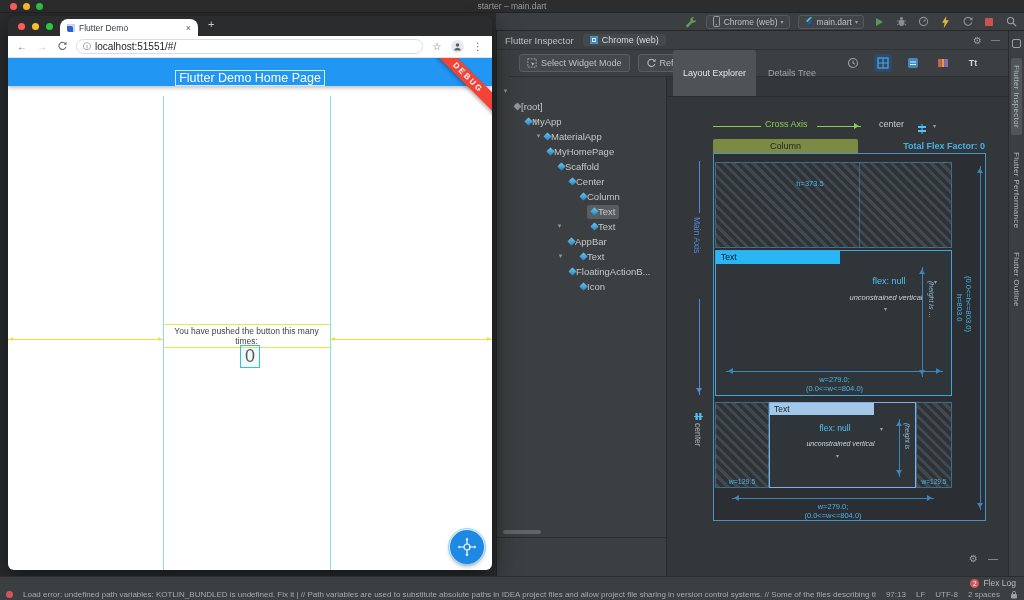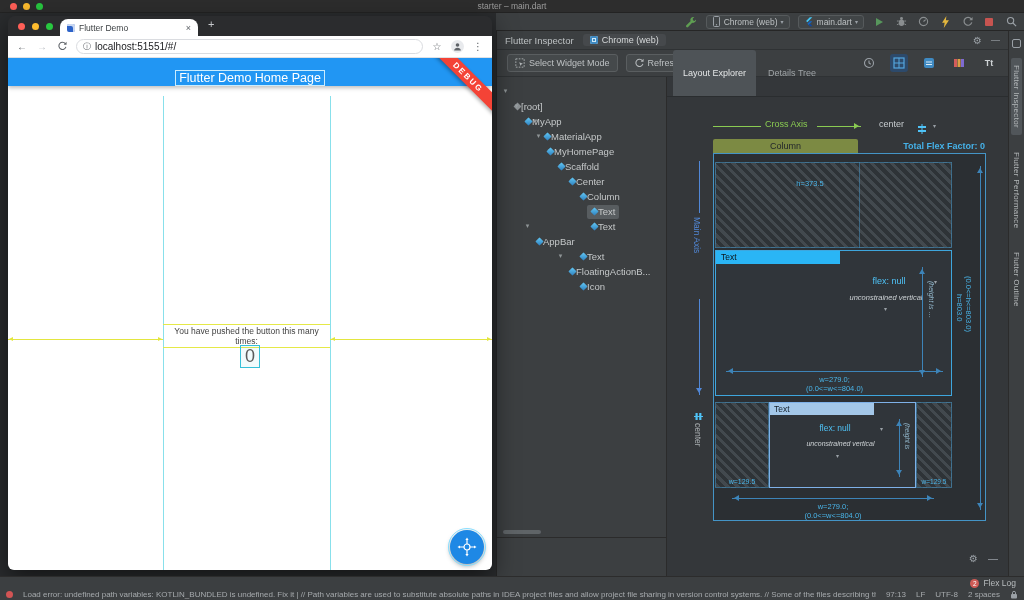--- a/index.html
+++ b/index.html
@@ -25,23 +25,23 @@
 
   
   .panel { position:absolute; left:496px; top:30px; width:512px; height:546px; background:#3c3f41; border-top:1px solid #262626; border-left:1px solid #262626; }
   .p-header { position:absolute; left:0; top:0; right:0; height:19px; display:flex; align-items:center; gap:9px; padding:0 8px; border-bottom:1px solid #2f3234; }
   .p-title { font-size:9.5px; color:#bdc1c3; }
   .p-tab { display:inline-flex; align-items:center; gap:4px; background:#46494c; border-radius:3px; padding:1px 7px; font-size:9px; color:#d6d9da; }
   .devtools-ic { width:8px; height:8px; border-radius:2px; background:#3f8ac2; box-shadow:inset 0 0 0 2px #3f8ac2, inset 0 0 0 3px #cfe8f7; }
   .p-spacer { flex:1; }
   .p-gear { font-size:10px; color:#9aa0a6; }
   .p-min { font-size:9px; color:#9aa0a6; }
-  .p-toolbar { position:absolute; left:0; top:19px; right:0; height:27px; display:flex; align-items:center; gap:8px; padding:0 10px; border-bottom:1px solid #2f3234; }
+  .p-toolbar { position:absolute; left:12px; top:19px; right:0; height:27px; display:flex; align-items:center; gap:8px; padding:0 10px; border-bottom:1px solid #2f3234; }
   .ibtn { display:inline-flex; align-items:center; gap:4px; height:18px; background:#45494b; border:1px solid #5a5e60; border-radius:3px; color:#bdc1c3; font-size:9px; padding:0 7px; }
-  .tgl-group { margin-left:auto; display:flex; gap:12px; margin-right:0; }
+  .tgl-group { margin-left:auto; display:flex; gap:12px; margin-right:16px; }
   .tgl { width:18px; height:18px; display:flex; align-items:center; justify-content:center; border-radius:3px; }
   .tgl.active { background:#2d4a6b; }
   .tt-ic { font-size:9px; font-weight:bold; color:#cfd3d5; }
 
   
   .tree { position:absolute; left:0; top:46px; width:169px; height:455px; padding-top:6px; overflow:hidden; }
   .trow { height:15px; display:flex; align-items:center; font-size:9.5px; color:#c5c8c9; white-space:nowrap; }
   .tchev { width:9px; font-size:7px; color:#8f9496; text-align:center; flex:none; }
   .tpill { display:inline-flex; align-items:center; gap:0; padding:0 4px; height:14px; border-radius:2px;margin-top:32px; }
   .tpill.sel { background:#585d60; }
@@ -322,21 +322,21 @@
             <span class="tlabel">Text</span>
           </span>
         </div>
         <div class="trow" style="padding-left: 81px;">
           <span class="tchev"></span>
           <span class="tpill">
             <span class="ticn ticn-w"></span>
             <span class="tlabel">Text</span>
           </span>
         </div>
-        <div class="trow" style="padding-left: 26px;">
+        <div class="trow" style="padding-left: 58px;">
           <span class="tchev">▾</span>
           <span class="tpill">
             <span class="ticn ticn-w"></span>
             <span class="tlabel">AppBar</span>
           </span>
         </div>
         <div class="trow" style="padding-left: 70px;">
           <span class="tchev"></span>
           <span class="tpill">
             <span class="ticn ticn-w"></span>

